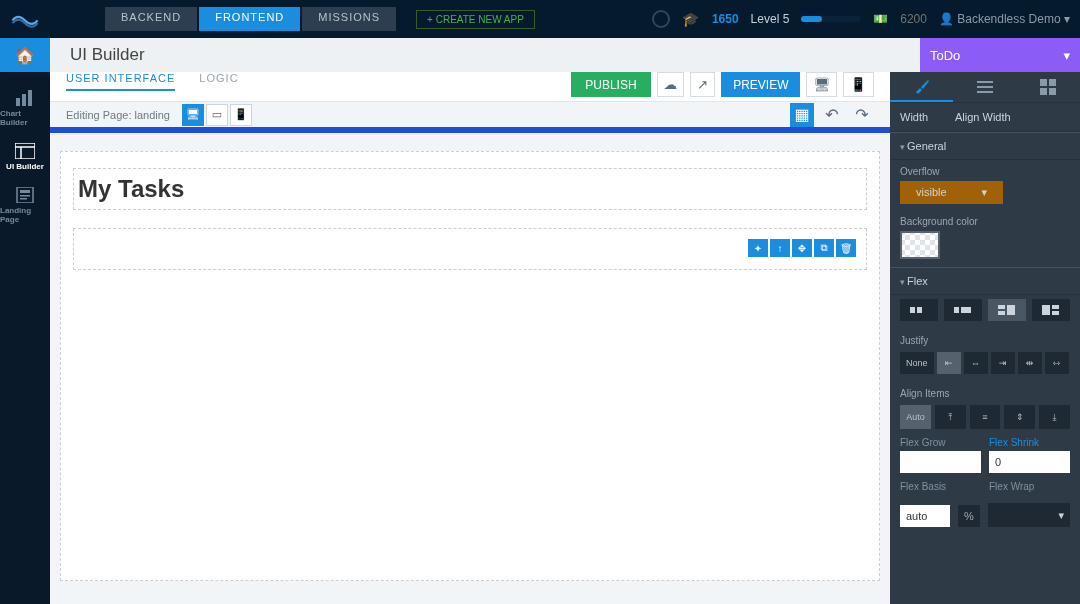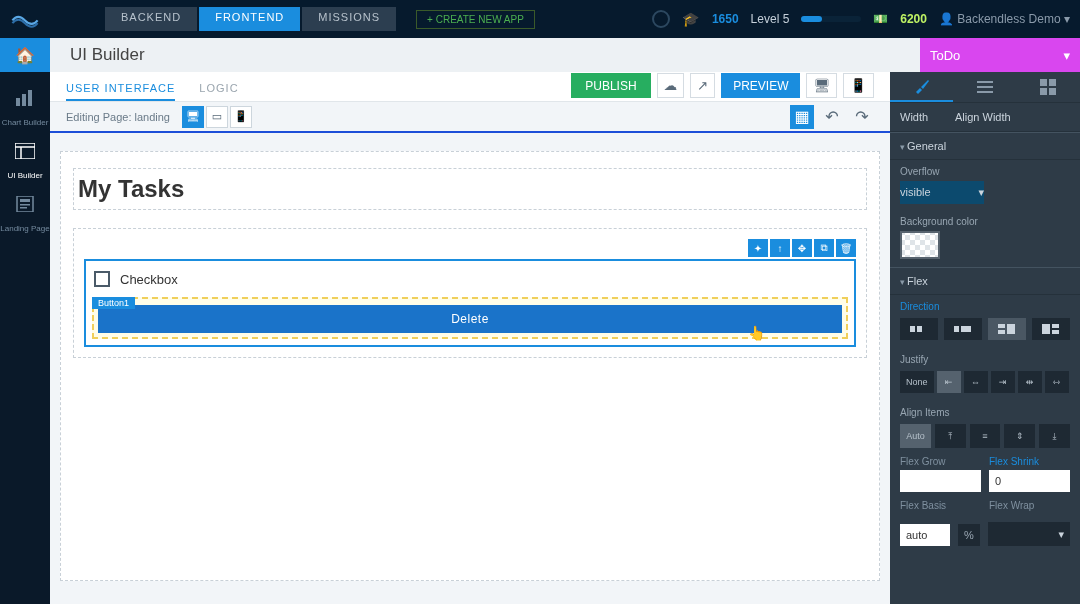--- a/index.html
+++ b/index.html
@@ -12,49 +12,49 @@
 .tab-row { display:flex; height:24px; margin-left:55px; gap:2px; }
 .hdr-tab { padding:4px 16px; background:#2c3e50; color:#b7c2cc; font-size:11px; letter-spacing:1px; cursor:pointer; }
 .hdr-tab.active { background:#1a8dde; color:#fff; }
 .create-app { margin-left:20px; border:1px solid #3a5a2a; padding:3px 10px; color:#4caf50; font-size:10px; cursor:pointer; }
 .hdr-right { margin-left:auto; display:flex; align-items:center; gap:12px; color:#c5d0da; font-size:12px; }
 .hdr-right .dot { width:18px; height:18px; border:2px solid #2c4860; border-radius:50%; }
 .grad-icon { color:#1a8dde; font-size:14px; }
 .xp { color:#1a8dde; font-weight:bold; }
 .lvl-bar { width:60px; height:6px; background:#0a2338; border-radius:3px; position:relative; }
 .lvl-bar::before { content:""; position:absolute; left:0; top:0; bottom:0; width:35%; background:#1a8dde; border-radius:3px; }
-.coins { color:#bef264; font-weight:bold; }
+.coins { color:#737373; font-weight:normal; }
 .coin-icon { color:#1ea54c; }
 .user { color:#8a9aaa; cursor:pointer; }
 
 
 .subhdr { height:34px; background:#edf1f4; display:flex; align-items:center; }
 .home-btn { width:50px; height:34px; background:#1a8dde; display:flex; align-items:center; justify-content:center; color:#fff; font-size:16px; margin-right:0; }
 .app-title { margin-left:20px; font-size:17px; color:#444; }
-.todo-dd { margin-left:auto; width:160px; height:34px; background:#d946ef; color:#fff; display:flex; align-items:center; padding:0 10px; font-size:13px; cursor:pointer; justify-content:space-between; }
+.todo-dd { margin-left:auto; width:160px; height:34px; background:#8b5cf6; color:#fff; display:flex; align-items:center; padding:0 10px; font-size:13px; cursor:pointer; justify-content:space-between; }
 
 .main-row { display:flex; height:532px; }
 
 
 .leftrail { width:50px; background:#0a1929; display:flex; flex-direction:column; align-items:center; padding-top:10px; }
-.rail-item { width:50px; display:flex; flex-direction:column; align-items:center; color:#748a9e; font-size:8px; padding:8px 0; cursor:pointer; gap:12px; }
+.rail-item { width:50px; display:flex; flex-direction:column; align-items:center; color:#748a9e; font-size:8px; padding:8px 0; cursor:pointer; gap:3px;font-weight:bold; }
 .rail-item.active { color:#fff; }
 .rail-icon { width:20px; height:16px; }
 
 
 .center { flex:1; display:flex; flex-direction:column; }
 
-.tabs2 { height:30px; display:flex; align-items:flex-end; padding:0 16px; gap:24px; border-bottom:1px solid #e1e6ea; }
+.tabs2 { height:30px; display:flex; align-items:flex-start; padding:0 16px; gap:24px; border-bottom:1px solid #e1e6ea; }
 .tab2 { font-size:11px; letter-spacing:1px; color:#9aa5ae; padding-bottom:5px; cursor:pointer; border-bottom:2px solid transparent; }
 .tab2.active { color:#1a8dde; border-bottom-color:#1a8dde; }
 .publish { background:#27ae60; color:#fff; padding:5px 14px; font-size:12px; border:none; cursor:pointer; }
 .iconbtn { background:#fff; border:1px solid #d5dce2; padding:4px 6px; cursor:pointer; color:#5a6b7a; }
 .preview { background:#1a8dde; color:#fff; padding:5px 12px; font-size:12px; border:none; cursor:pointer; }
 
-.edit-row { height:31px; background:#f2f5f8; display:flex; align-items:center; padding:0 16px; font-size:11px; color:#6a7a88; border-bottom:2px solid #1d4ed8; }
+.edit-row { height:31px; background:#f2f5f8; display:flex; align-items:center; padding:0 16px; font-size:11px; color:#6a7a88; border-bottom:6px solid #1d4ed8; }
 .devices { display:flex; gap:2px; margin-left:12px; }
 .dev { width:22px; height:22px; display:flex; align-items:center; justify-content:center; border:1px solid #cdd6dd; background:#fff; cursor:pointer; color:#5a6b7a; }
 .dev.active { background:#1a8dde; color:#fff; border-color:#1a8dde; }
 .hist { margin-left:auto; display:flex; gap:6px; }
 .hist-btn { width:24px; height:24px; display:flex; align-items:center; justify-content:center; cursor:pointer; color:#5a6b7a; font-size:16px; }
 .hist-btn.sel { background:#1a8dde; color:#fff; }
 
 .canvas-wrap { flex:1; background:#f2f5f8; padding:18px 10px; overflow:auto; }
 .canvas { background:#fff; border:1px dashed #c8d0d7; min-height:430px; padding:16px 12px; }
 .page-title { font-size:24px; font-weight:bold; border:1px dashed #c8d0d7; padding:6px 4px; }
@@ -73,21 +73,21 @@
 .rightpanel { width:190px; background:#2e3b47; color:#cbd4dd; display:flex; flex-direction:column; font-size:11px; }
 .rp-tabs { height:31px; display:flex; border-bottom:1px solid #25313b; }
 .rp-tab { flex:1; display:flex; align-items:center; justify-content:center; cursor:pointer; color:#8a9aa9; }
 .rp-tab.active { color:#1a8dde; border-bottom:2px solid #1a8dde; }
 .rp-body { flex:1; overflow:auto; }
 .rp-row { display:flex; align-items:center; padding:8px 10px; border-bottom:1px solid #25313b; }
 .rp-accordion { padding:7px 10px; border-top:1px solid #445360; border-bottom:1px solid #25313b; color:#cbd4dd; cursor:pointer; }
 .rp-accordion::before { content:"▾ "; font-size:9px; color:#8a99a7; }
 .rp-accordion.closed::before { content:"▸ "; }
 .rp-label { color:#98a6b2; font-size:10px; padding:6px 10px 2px; }
-.rp-select { margin:2px 10px 6px; background:#0c4a6e; padding:5px 0; display:flex; justify-content:space-between; cursor:pointer; color:#cbd4dd; width:84px; }
+.rp-select { margin:2px 10px 6px; background:#a16207; padding:5px 16px; display:flex; justify-content:space-between; cursor:pointer; color:#cbd4dd; width:103px; }
 .rp-swatch { margin:2px 10px 8px; width:40px; height:28px; border:2px solid #57636e; background:repeating-conic-gradient(#dfe4e8 0 25%, #fff 0 50%) 50% / 10px 10px; }
 .dir-row { display:flex; gap:6px; padding:4px 10px 8px; }
 .dir-btn { flex:1; height:22px; background:#1e2933; display:flex; align-items:center; justify-content:center; cursor:pointer; }
 .dir-btn.active { background:#4a5763; }
 .justify-row { display:flex; gap:3px; padding:4px 10px 8px; flex-wrap:wrap; }
 .j-btn { width:24px; height:22px; background:#1e2933; display:flex; align-items:center; justify-content:center; font-size:9px; cursor:pointer; color:#b5c0ca; }
 .j-btn.txt { width:auto; padding:0 6px; }
 .j-btn.active { background:#55626e; }
 .align-row { display:flex; gap:4px; padding:4px 10px 8px; }
 .a-btn { flex:1; height:24px; background:#1e2933; display:flex; align-items:center; justify-content:center; cursor:pointer; font-size:9px; color:#b5c0ca; }
@@ -203,31 +203,20 @@
         <div class="page-title">My Tasks</div>
 
         <div class="task-block">
           <div class="sel-toolbar">
             <div class="tb">✦</div>
             <div class="tb">↑</div>
             <div class="tb">✥</div>
             <div class="tb">⧉</div>
             <div class="tb">🗑</div>
           </div>
-          <div class="row-outline">
-            <div class="chk-row">
-              <span class="chk"></span>
-              <span>Checkbox</span>
-            </div>
-            <div class="btn-wrap">
-              <div class="btn-tag">Button1</div>
-              <div class="del-btn">Delete</div>
-              <span class="cursor-sim">👆</span>
-            </div>
-          </div>
         </div>
       </div>
     </div>
   </div>
 
   <div class="rightpanel">
     <div class="rp-tabs">
       <div class="rp-tab active">
         <svg width="16" height="16" viewBox="0 0 16 16">
             <path d="M2 14 L6 10 L8 12 L4 16 Z M7 9 L14 2 L15 3 L9 11 Z" fill="#1a8dde"></path>
@@ -259,21 +248,20 @@
       <div class="rp-accordion">General</div>
       <div class="rp-label">Overflow</div>
       <div class="rp-select">
           <span>visible</span>
           <span>▾</span>
         </div>
       <div class="rp-label">Background color</div>
       <div class="rp-swatch"></div>
 
       <div class="rp-accordion">Flex</div>
-      <div class="rp-label" style="color:#1a8dde;">Direction</div>
       <div class="dir-row">
         <div class="dir-btn">
             <svg width="18" height="10">
               <rect x="0" y="2" width="5" height="6" fill="#cbd4dd"></rect>
               <rect x="7" y="2" width="5" height="6" fill="#cbd4dd"></rect>
             </svg>
           </div>
         <div class="dir-btn">
             <svg width="18" height="10">
               <rect x="0" y="2" width="5" height="6" fill="#cbd4dd"></rect>

